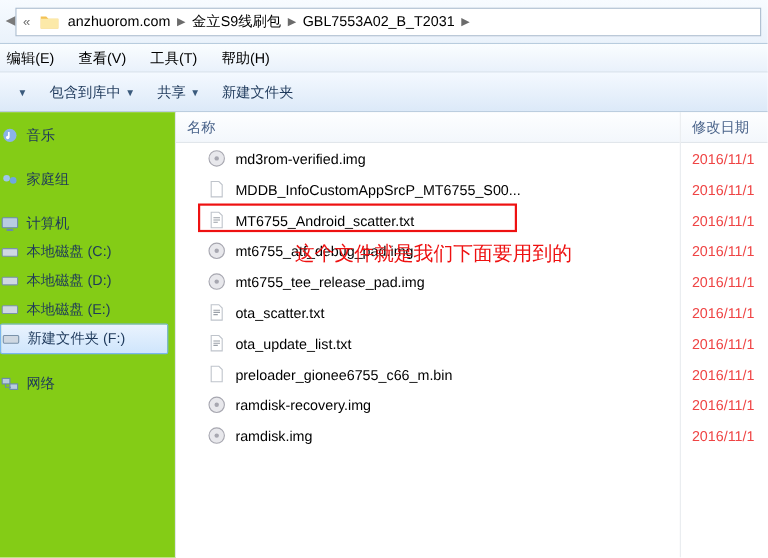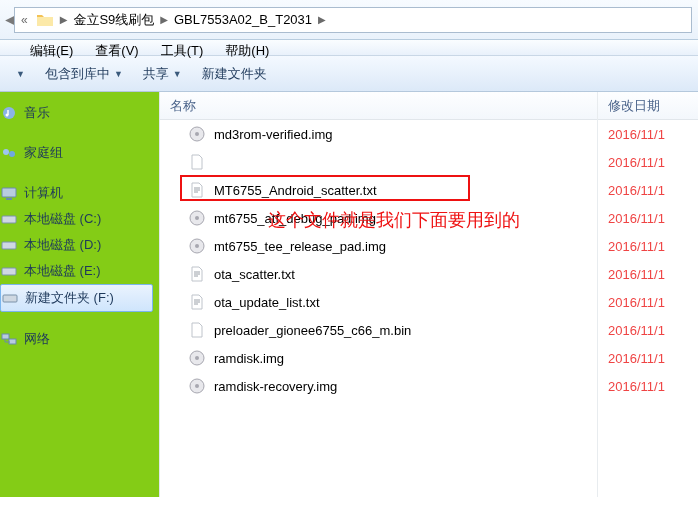--- a/index.html
+++ b/index.html
@@ -6,37 +6,37 @@
   body { background: #fff; width: 698px; height: 507px; overflow: hidden; font-size: 13px; color: #000; }
   
   .addressbar-row { height: 40px; background: linear-gradient(#f7fbff,#eaf2fb); border-bottom: 1px solid #b8ccde; display: flex; align-items: center; padding: 4px 6px; }
   .nav-btn { width: 8px; height: 28px; display: flex; align-items: center; justify-content: center; color: #7a7a7a; font-size: 16px; }
   .bc-container { flex: 1; height: 26px; background: #fff; border: 1px solid #aabccf; display: flex; align-items: center; padding: 0 2px; overflow: hidden; }
   .bc-chev-left { color: #6b6b6b; font-size: 12px; padding: 0 4px; }
   .bc-icon { width: 18px; height: 16px; margin: 0 4px; }
   .bc-seg { padding: 0 4px; white-space: nowrap; }
   .bc-arrow { color: #6b6b6b; font-size: 10px; padding: 0 2px; }
   
-  .menubar { height: 16px; background: linear-gradient(#fafdff,#e9f1fb); border-bottom: 1px solid #c9d7e6; display: flex; padding-left: 24px; gap: 10px; }
+  .menubar { height: 26px; background: linear-gradient(#fafdff,#e9f1fb); border-bottom: 1px solid #c9d7e6; display: flex; align-items: center; padding-left: 0; gap: 10px; }
   .menu-item { padding: 2px 6px; }
   
   .toolbar { height: 36px; background: linear-gradient(#f4f9ff,#dce9f8); border-bottom: 1px solid #b4c8dc; display: flex; align-items: center; padding-left: 6px; color: #1e395b; }
   .tb-item { padding: 4px 10px; display: flex; align-items: center; gap: 4px; }
   .tb-dd { font-size: 9px; color: #3a5a7c; }
   
   .main { display: flex; height: calc(100% - 40px - 26px - 36px); }
   .sidebar { width: 160px; border-right: 1px solid #e1e6eb; background: #84cc16; padding-top: 8px; overflow: hidden; }
   .sb-item { padding: 4px 6px 4px 0; display: flex; align-items: center; gap: 6px; color: #1e395b; white-space: nowrap; }
   .sb-item.selected { background: linear-gradient(#eaf3fe,#cfe5fc); border: 1px solid #7ab5ee; border-radius: 2px; margin-right: 6px; }
   .sb-spacer { height: 14px; }
   .sb-ico { width: 18px; height: 16px; flex-shrink: 0; }
   
   .content { flex: 1; display: flex; overflow: hidden; }
   .filecol { flex: 1; display: flex; flex-direction: column; }
-  .datecol { width: 101px; border-left: 1px solid #e8ecef; }
+  .datecol { width: 80px; border-left: 1px solid #e8ecef; }
   .col-head { height: 28px; border-bottom: 1px solid #e1e6eb; display: flex; align-items: center; padding: 0 10px; color: #4a638a; background: linear-gradient(#fdfeff,#f3f7fc); }
   .files { position: relative; }
   .f-row { height: 28px; display: flex; align-items: center; padding-left: 28px; gap: 8px; white-space: nowrap; }
   .f-ico { width: 18px; height: 18px; flex-shrink: 0; }
   .highlight-box { position: absolute; border: 2px solid #e11; left: 20px; width: 290px; height: 26px; top: 55px; pointer-events: none; }
   .annotation { position: absolute; color: #e11; font-size: 18px; left: 108px; top: 88px; pointer-events: none; font-weight: 400; }
   .date-row { height: 28px; display: flex; align-items: center; padding-left: 10px; color: #ef4444; }
   
   
   svg { display: block; }
@@ -47,20 +47,21 @@
 <div class="addressbar-row">
   <div class="nav-btn">◄</div>
   <div class="bc-container">
     <span class="bc-chev-left">«</span>
     <span class="bc-icon">
       <svg viewBox="0 0 18 16">
           <path fill="#f3c255" d="M1 3h5l2 2h9v9H1z"></path>
           <path fill="#fce9a8" d="M1 5h16v9H1z"></path>
         </svg>
     </span>
+    <span class="bc-seg">anzhuorom.com</span>
     <span class="bc-arrow">▶</span>
     <span class="bc-seg">金立S9线刷包</span>
     <span class="bc-arrow">▶</span>
     <span class="bc-seg">GBL7553A02_B_T2031</span>
     <span class="bc-arrow">▶</span>
   </div>
 </div>
 
 <div class="menubar">
   <span class="menu-item">编辑(E)</span>
@@ -175,20 +176,21 @@
               </svg>
             </span>
             <span>md3rom-verified.img</span>
           </div>
         <div class="f-row">
             <span class="f-ico">
               <svg viewBox="0 0 18 18">
                 <path d="M4 2h7l3 3v11H4z" fill="#fff" stroke="#bfc4cb"></path>
               </svg>
             </span>
+            <span>MDDB_InfoCustomAppSrcP_MT6755_S00...</span>
           </div>
         <div class="f-row">
             <span class="f-ico">
               <svg viewBox="0 0 18 18">
                 <path d="M4 2h7l3 3v11H4z" fill="#fff" stroke="#bfc4cb"></path>
                 <path d="M6 7h6M6 9h6M6 11h4" stroke="#9aa0a8"></path>
               </svg>
             </span>
             <span>MT6755_Android_scatter.txt</span>
           </div>
@@ -236,30 +238,30 @@
             </span>
             <span>preloader_gionee6755_c66_m.bin</span>
           </div>
         <div class="f-row">
             <span class="f-ico">
               <svg viewBox="0 0 18 18">
                 <circle cx="9" cy="9" r="7" fill="#e8e8ec" stroke="#a7a7b0"></circle>
                 <circle cx="9" cy="9" r="2" fill="#a7a7b0"></circle>
               </svg>
             </span>
+            <span>ramdisk-recovery.img</span>
+          </div>
+        <div class="f-row">
+            <span class="f-ico">
+              <svg viewBox="0 0 18 18">
+                <circle cx="9" cy="9" r="7" fill="#e8e8ec" stroke="#a7a7b0"></circle>
+                <circle cx="9" cy="9" r="2" fill="#a7a7b0"></circle>
+              </svg>
+            </span>
             <span>ramdisk.img</span>
-          </div>
-        <div class="f-row">
-            <span class="f-ico">
-              <svg viewBox="0 0 18 18">
-                <circle cx="9" cy="9" r="7" fill="#e8e8ec" stroke="#a7a7b0"></circle>
-                <circle cx="9" cy="9" r="2" fill="#a7a7b0"></circle>
-              </svg>
-            </span>
-            <span>ramdisk-recovery.img</span>
           </div>
         <div class="highlight-box"></div>
         <div class="annotation">这个文件就是我们下面要用到的</div>
       </div>
     </div>
     <div class="datecol">
       <div class="col-head">修改日期</div>
       <div class="date-row">2016/11/1</div>
       <div class="date-row">2016/11/1</div>
       <div class="date-row">2016/11/1</div>

